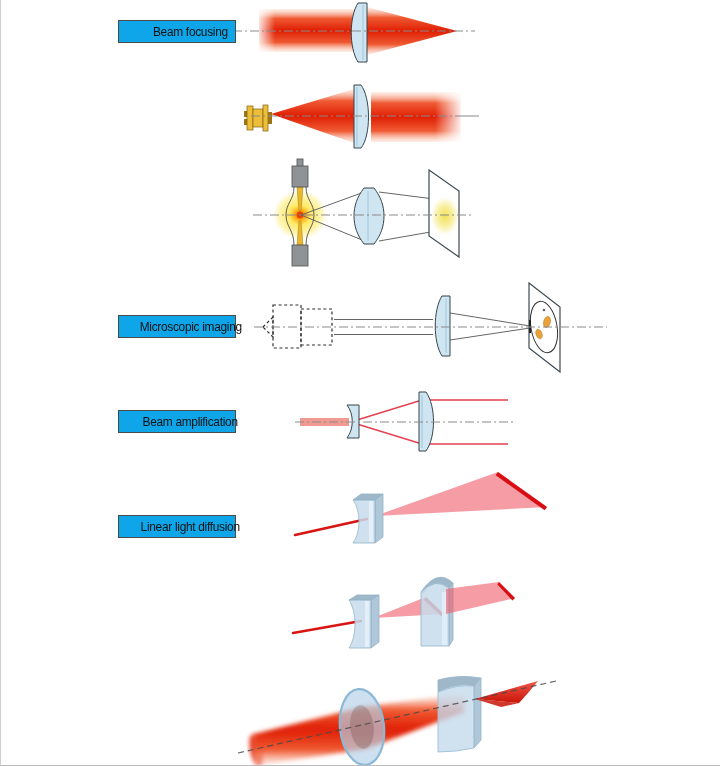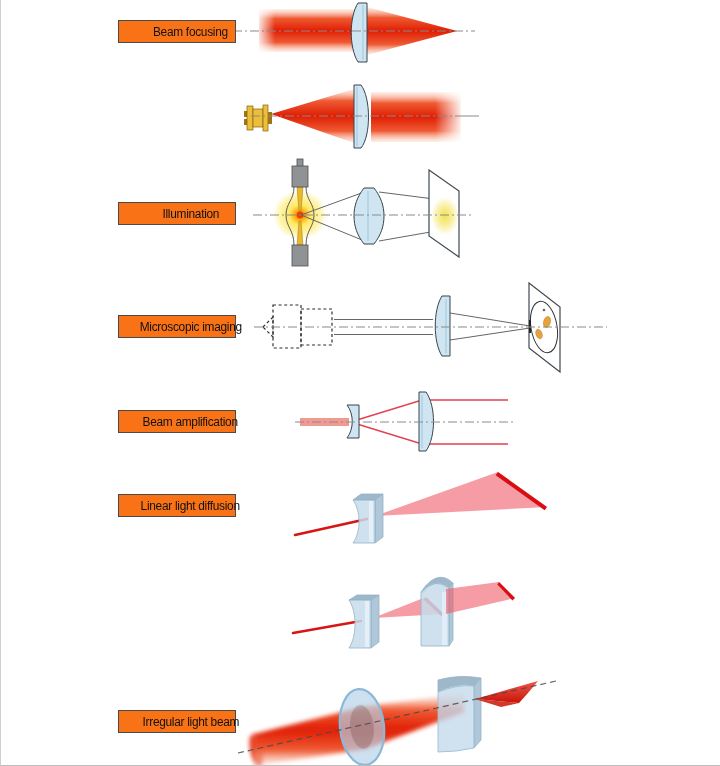--- a/index.html
+++ b/index.html
@@ -6,21 +6,21 @@
   #stage{
     position:relative;width:720px;height:766px;overflow:hidden;
     background:var(--background,#fff);
     border-left:1px solid #cfcfcf;border-bottom:1px solid #bdbdbd;
     box-sizing:border-box;
     font-family:"Liberation Sans",sans-serif;
   }
   .label{
     position:absolute;left:117px;width:118px;height:23px;
     border:1px solid var(--label_border,#4a4a4a);
-    background:#f97316;box-sizing:border-box;
+    background:#0ea5e9;box-sizing:border-box;
     display:flex;align-items:center;justify-content:center;
     z-index:3;
     padding-left:27px;
   }
   .label span{
     font-size:12.5px;color:var(--label_text,#111);
     letter-spacing:-0.3px;transform:scaleX(.95);display:inline-block;
     white-space:nowrap;
   }
   svg#diagram{position:absolute;left:0;top:0;z-index:1;}
@@ -56,34 +56,28 @@
   .specimen{fill:var(--specimen_orange);stroke:#b57a1c;stroke-width:.5;}
 </style>
 </head>
 <body>
 
 <div id="stage">
 
   <div class="label" style="top:20px">
       <span>Beam focusing</span>
     </div>
-  <div class="label" style="top:202px">
-      <span>Illumination</span>
-    </div>
   <div class="label" style="top:410px">
       <span>Beam amplification</span>
     </div>
   <div class="label" style="top:315px">
       <span>Microscopic imaging</span>
     </div>
-  <div class="label" style="top:494px">
+  <div class="label" style="top:515px">
       <span>Linear light diffusion</span>
-    </div>
-  <div class="label" style="top:710px">
-      <span>Irregular light beam</span>
     </div>
 
   <svg id="diagram" width="720" height="766" viewBox="0 0 720 766">
     <defs>
       <linearGradient id="gvBeam" x1="0" y1="0" x2="0" y2="1">
         <stop offset="0" class="st-light" stop-opacity="0.4"></stop>
         <stop offset="0.22" class="st-mid"></stop>
         <stop offset="0.5" class="st-core"></stop>
         <stop offset="0.78" class="st-mid"></stop>
         <stop offset="1" class="st-light" stop-opacity="0.4"></stop>

